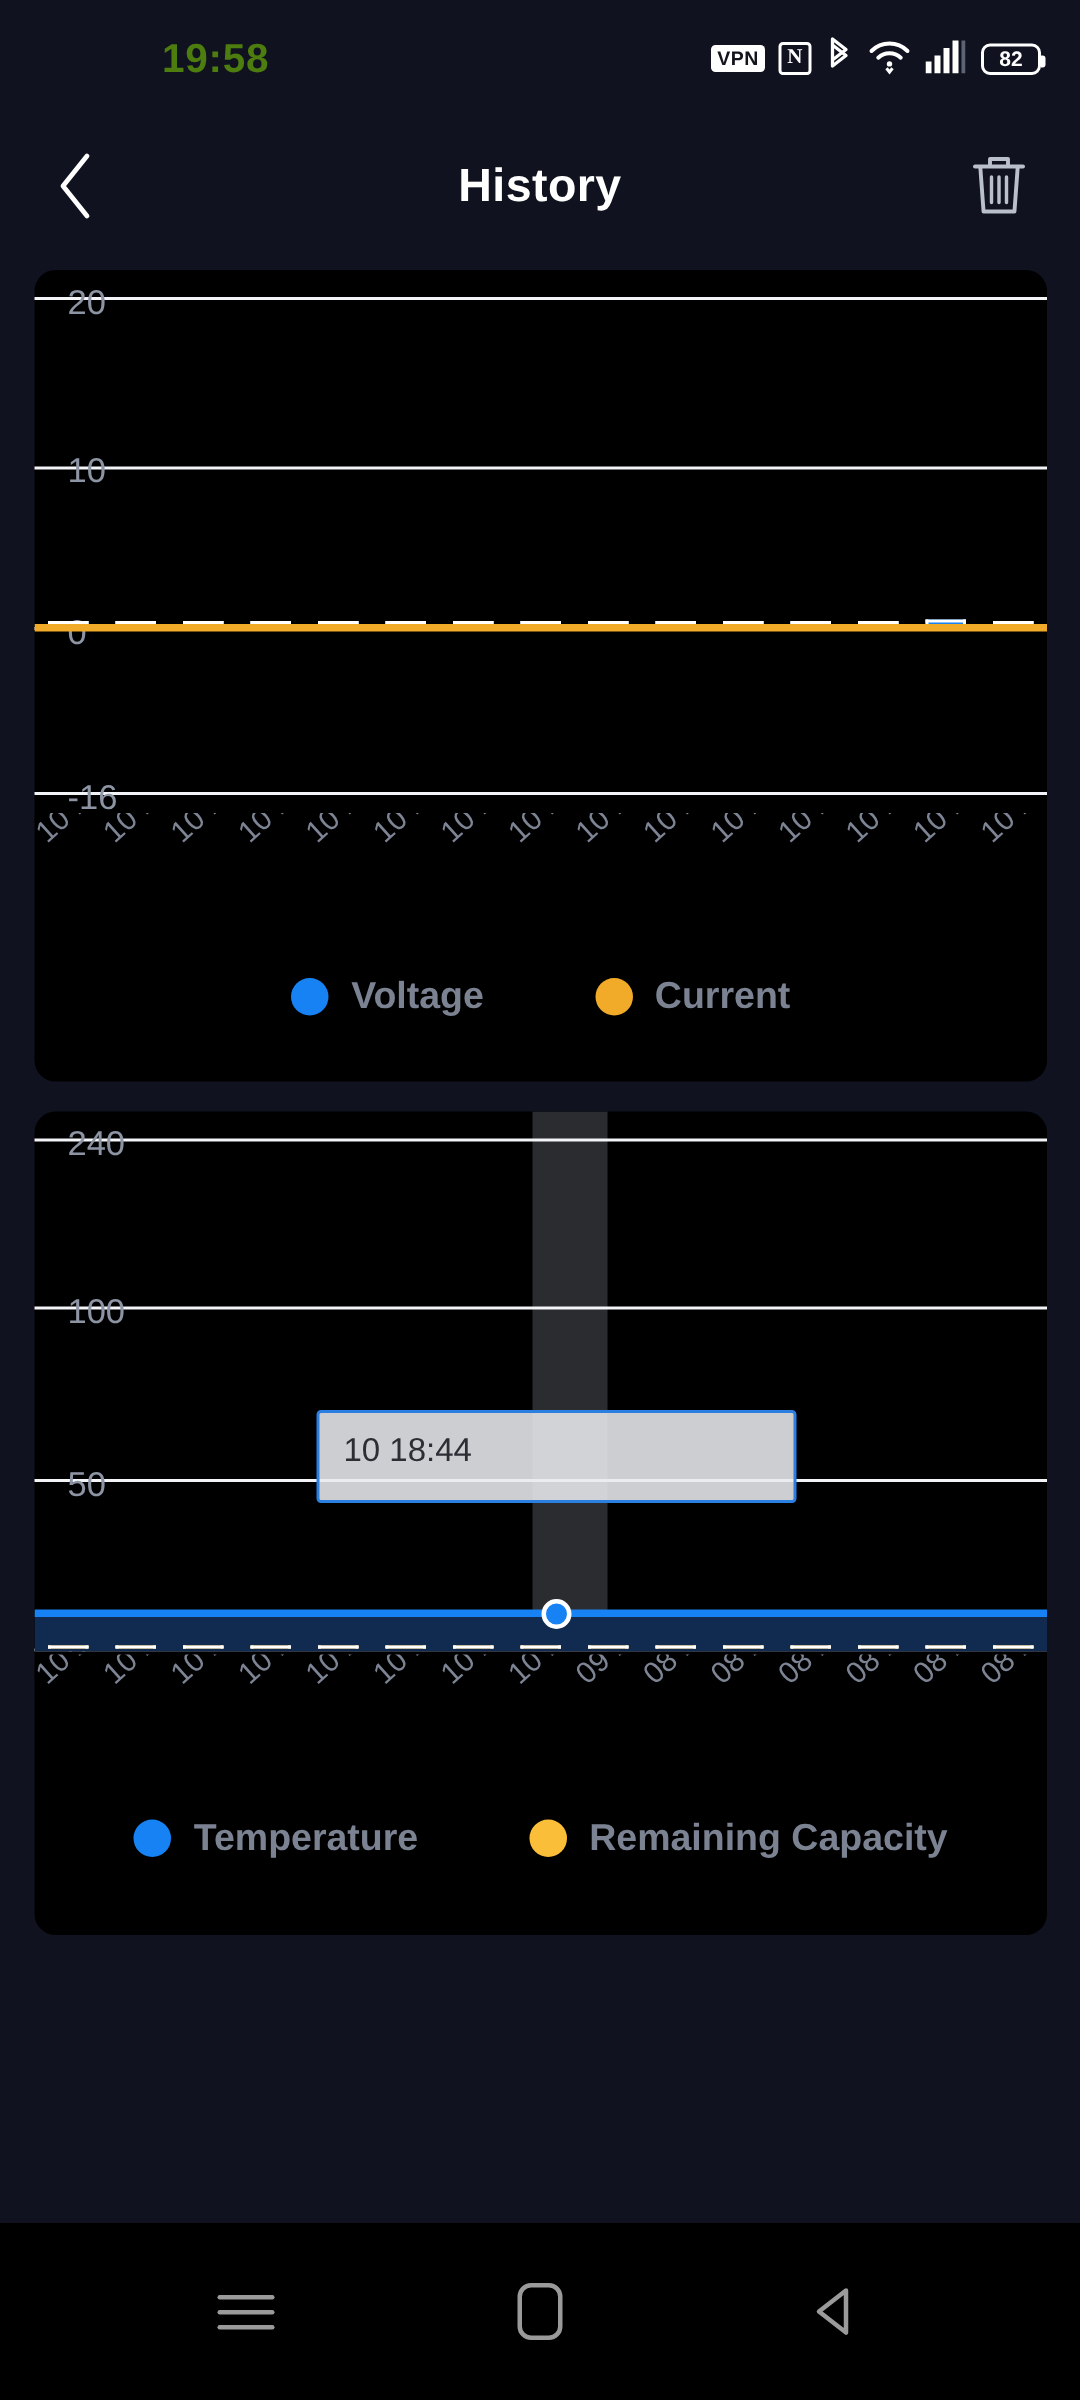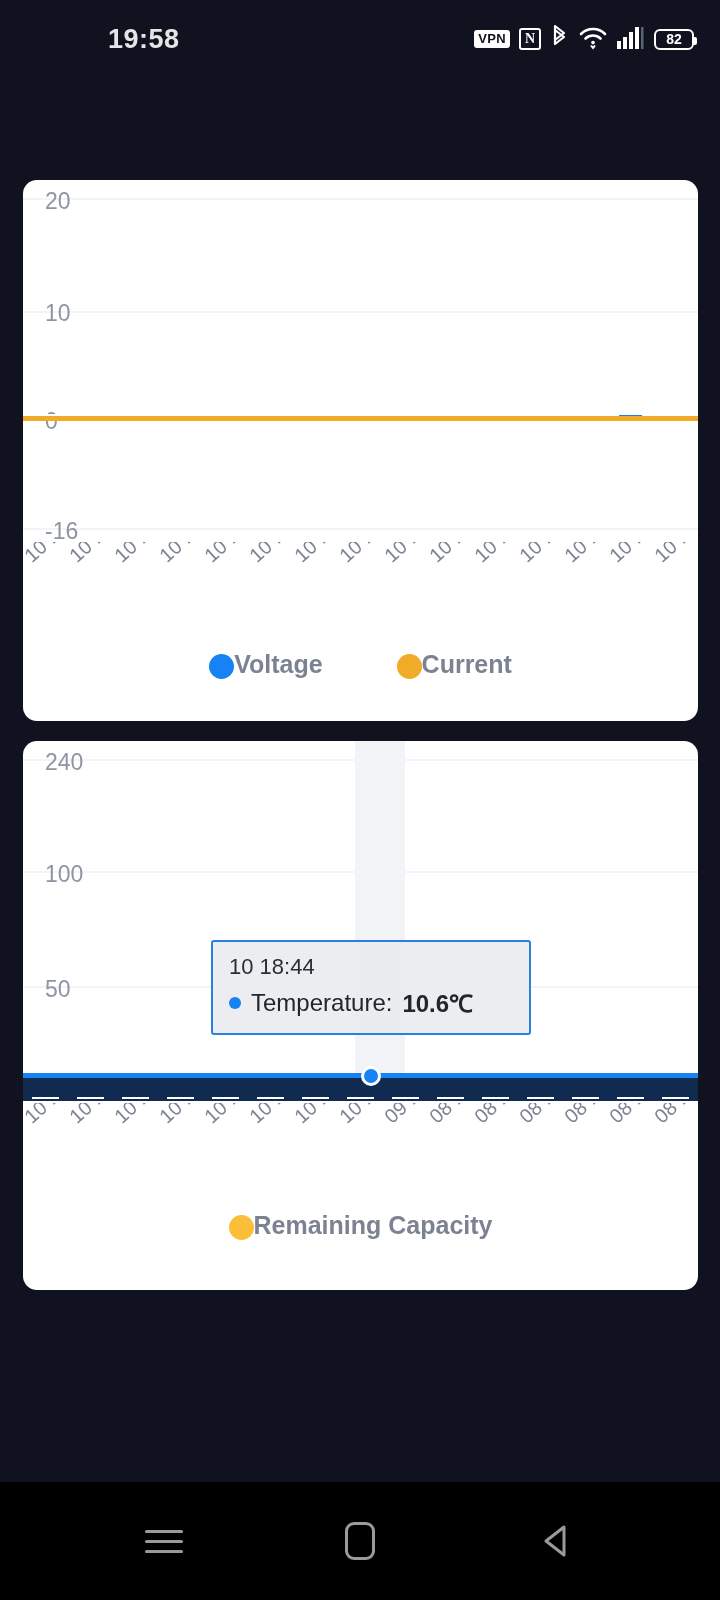--- a/index.html
+++ b/index.html
@@ -11,21 +11,21 @@
   }
   .phone { position: relative; width: 720px; height: 1600px; background: #10131f; }
 
   
   .statusbar {
     position: absolute; top: 0; left: 0; width: 720px; height: 78px;
     display: flex; align-items: center; justify-content: space-between;
     padding: 0 26px 0 0;
   }
   .status-time {
-    color: #e5e5e5; font-size: 27px; font-weight: 600;
+    color: #4d7c0f; font-size: 27px; font-weight: 600;
     margin-left: 108px; letter-spacing: .5px;
   }
   .status-icons { display: flex; align-items: center; gap: 9px; }
   .vpn-badge {
     color: #12131c; background: #ffffff; font-size: 13px; font-weight: 700;
     border-radius: 3px; padding: 2px 4px 3px 4px; line-height: 1;
     letter-spacing: .3px;
   }
   .nfc-badge {
     color: #ffffff; border: 2px solid #ffffff; border-radius: 3px;
@@ -57,21 +57,21 @@
     font-size: 31px; font-weight: 700; letter-spacing: .3px;
   }
   .trash-btn {
     position: absolute; right: 30px; top: 50%; transform: translateY(-50%);
     width: 48px; height: 48px; display: flex; align-items: center; justify-content: center;
   }
 
   
   .card {
     position: absolute; left: 23px; width: 675px;
-    background: #ffffff; border-radius: 14px; overflow: visible;
+    background: #000000; border-radius: 14px; overflow: visible;
   }
   #card1 { top: 180px; height: 541px; }
   #card2 { top: 741px; height: 549px; }
 
   .plot {
     position: absolute; left: 0; top: 0; width: 675px; overflow: hidden;
   }
   #plot1 { height: 360px; }
   #plot2 { height: 360px; }
 
@@ -120,21 +120,21 @@
     position: absolute; top: 8px;
     color: #7d8494; font-size: 20px; white-space: nowrap;
     transform: rotate(-42deg); transform-origin: left top;
   }
 
   
   .legend {
     position: absolute; left: 0; width: 675px;
     display: flex; align-items: center; justify-content: center; gap: 74px;
   }
-  .legend-item { display: flex; align-items: flex-end; }
+  .legend-item { display: flex; align-items: center; gap: 15px; }
   .legend-dot { width: 25px; height: 25px; border-radius: 50%; }
   .legend-label { color: #7b8292; font-size: 25px; font-weight: 700; }
 
   
   .tooltip {
     position: absolute; left: 211px; top: 940px; width: 320px;
     background: rgba(233,235,238,.88);
     border: 2px solid #2a7fe0; border-radius: 3px;
     padding: 12px 16px 14px 16px;
     color: #22252c;
@@ -187,20 +187,36 @@
           <rect x="18" y="2" width="4" height="22" fill="#fff"></rect>
           <rect x="24" y="2" width="2.5" height="22" fill="#5c6374"></rect>
         </svg>
       </span>
       <span class="battery">
         <span>82</span>
       </span>
     </div>
   </div>
 
+  <div class="appbar">
+    <div class="back-btn">
+      <svg width="26" height="46" viewBox="0 0 26 46">
+        <path d="M21 3L5 23l16 20" fill="none" stroke="#ffffff" stroke-width="3.2" stroke-linecap="round" stroke-linejoin="round"></path>
+      </svg>
+    </div>
+    <div class="page-title">History</div>
+    <div class="trash-btn">
+      <svg width="40" height="46" viewBox="0 0 40 46">
+        <path d="M4 10h32" stroke="#b9bfcb" stroke-width="2.6" stroke-linecap="round"></path>
+        <path d="M14 10V5h12v5" fill="none" stroke="#b9bfcb" stroke-width="2.6" stroke-linejoin="round"></path>
+        <path d="M7.5 10l2.2 30h20.6L32.5 10" fill="none" stroke="#b9bfcb" stroke-width="2.6" stroke-linejoin="round"></path>
+        <path d="M15 17v17M20 17v17M25 17v17" stroke="#b9bfcb" stroke-width="2.3" stroke-linecap="round"></path>
+      </svg>
+    </div>
+  </div>
 
   <div class="card" id="card1">
 
     <div class="plot" id="plot1">
 
       <div class="gridline" style="top:18px"></div>
       <div class="gridline" style="top:131px"></div>
       <div class="gridline" style="top:238px"></div>
       <div class="gridline" style="top:348px"></div>
 
@@ -312,33 +328,32 @@
         <div class="xtick" style="left: 401.5px;">08 12:46</div>
         <div class="xtick" style="left: 446.5px;">08 12:45</div>
         <div class="xtick" style="left: 491.5px;">08 12:45</div>
         <div class="xtick" style="left: 536.5px;">08 12:44</div>
         <div class="xtick" style="left: 581.5px;">08 12:44</div>
         <div class="xtick" style="left: 626.5px;">08 12:44</div>
       </div>
 
     <div class="legend" id="legend2" style="top:470px">
         <div class="legend-item">
+          <span class="legend-dot" style="background: rgb(22, 130, 244);"></span>
+          <span class="legend-label">Temperature</span>
+        </div>
+        <div class="legend-item">
           <span class="legend-dot" style="background: rgb(251, 190, 56);"></span>
           <span class="legend-label">Remaining Capacity</span>
         </div>
       </div>
   </div>
 
   <div class="tooltip">
     <div class="tt-time">10 18:44</div>
-    <div class="tt-row">
-      <span class="tt-dot" style="background:#1682f4"></span>
-      <span>Temperature:</span>
-      <span class="tt-val">10.6℃</span>
-    </div>
   </div>
 
   <div class="navbar">
     <div class="nav-btn hamburger">
       <div>
           <span></span>
           <span></span>
           <span></span>
         </div>
     </div>

